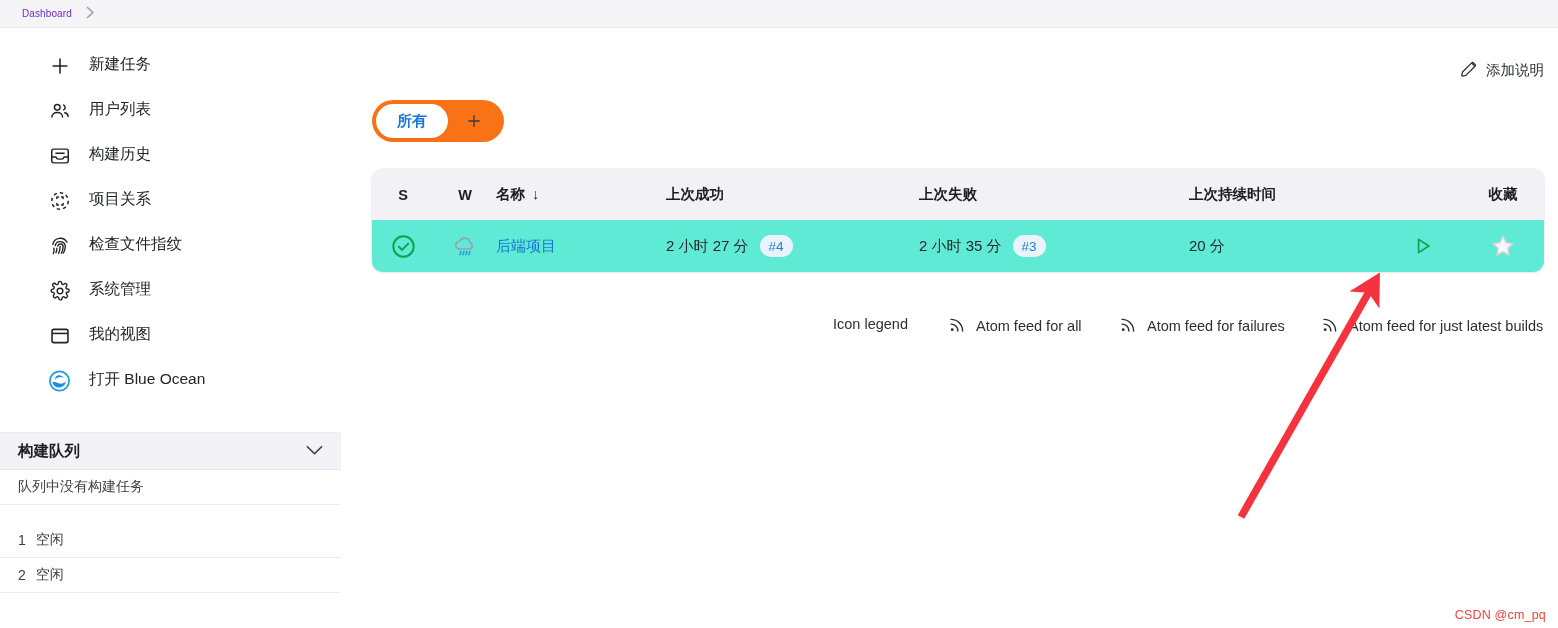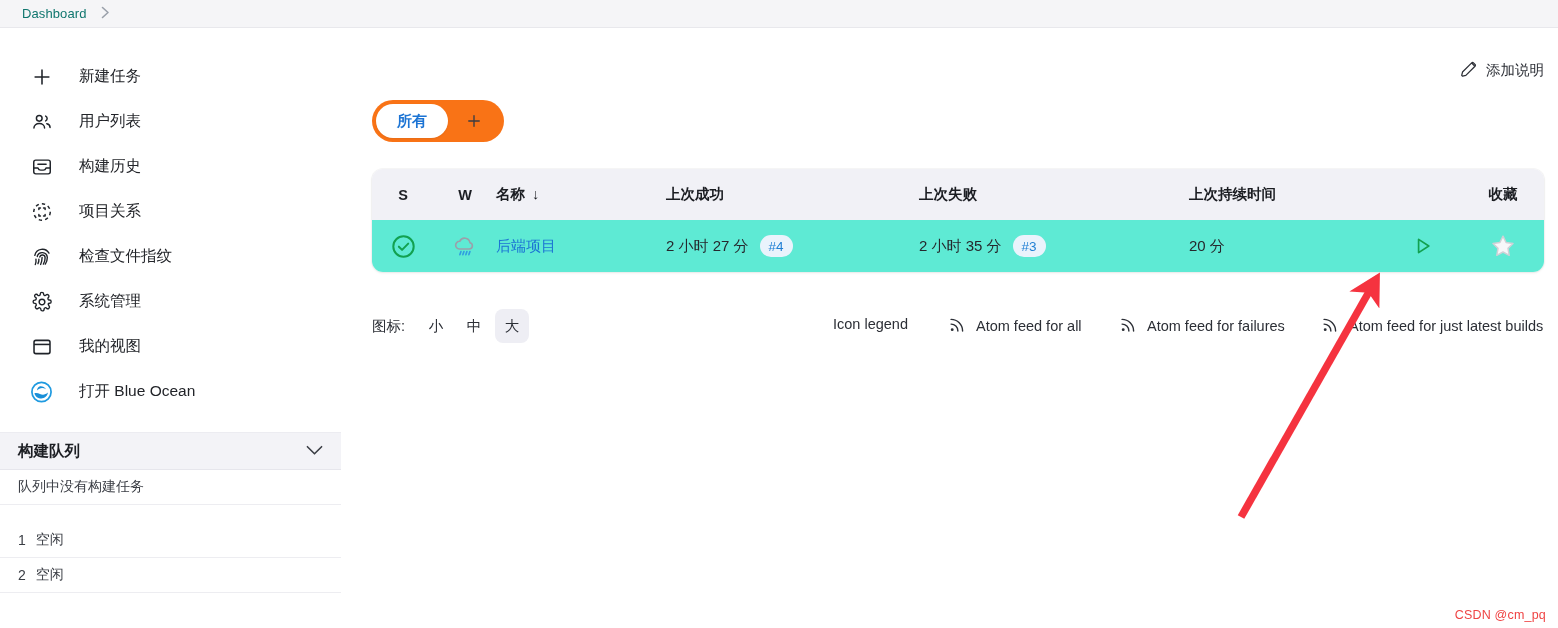--- a/index.html
+++ b/index.html
@@ -13,30 +13,30 @@
   #root { position: relative; width: 1558px; height: 628px; }
 
   
   .breadcrumb-bar {
     position: absolute; left: 0; top: 0; width: 1558px; height: 28px;
     background: #f5f5f7;
     border-bottom: 1px solid #e8e8ec;
     display: flex; align-items: center; padding-left: 22px; gap: 14px;
   }
   .breadcrumb-link {
-    font-size: 13px; color: #0f766e; letter-spacing: .1px;
+    font-size: 10px; color: #6d28d9; letter-spacing: .1px;
   }
   .breadcrumb-sep { color: #9aa0aa; font-size: 13px; }
 
   
   .sidebar { position: absolute; left: 0; top: 28px; width: 341px; height: 600px; }
   .nav-list { padding-top: 26px; }
   .nav-item {
-    display: flex; align-items: center; height: 45px;
-    padding-left: 30px; gap: 26px; cursor: pointer;
+    display: flex; height: 45px;
+    padding-left: 48px; gap: 18px; cursor: pointer;
   }
   .nav-item .label { font-size: 15.5px; color: #222429; white-space: nowrap; }
   .nav-icon { width: 23px; height: 23px; display: flex; align-items: center; justify-content: center; flex: 0 0 23px; }
   .nav-icon svg { display: block; }
 
   .panel-head {
     position: relative; height: 38px; background: #f3f3f7;
     display: flex; align-items: center; padding: 0 18px 0 18px;
     border-top: 1px solid #ececf1;
     border-bottom: 1px solid #e6e6ec;
@@ -355,26 +355,20 @@
                   <path d="M13 3.2l3.1 6.3 6.9 1-5 4.9 1.2 6.9-6.2-3.3-6.2 3.3 1.2-6.9-5-4.9 6.9-1z" stroke="#cfd1d6" stroke-width="1.5" fill="#f7f7f9" stroke-linejoin="round"></path>
                 </svg>
               </span>
             </td>
           </tr>
         </tbody>
       </table>
     </div>
 
     <div class="footer">
-      <div class="icon-size-group">
-        <span class="lbl">图标:</span>
-        <span class="size-btn">小</span>
-        <span class="size-btn">中</span>
-        <span class="size-btn active">大</span>
-      </div>
 
       <div class="legend-link lg1">
         <span>Icon legend</span>
       </div>
 
       <div class="legend-link lg2">
         <span>
           <svg width="17" height="17" viewBox="0 0 18 18" fill="none">
             <circle cx="3.4" cy="14.5" r="1.5" fill="#2c2f36"></circle>
             <path d="M2.2 8.6a7.2 7.2 0 0 1 7.2 7.2" stroke="#2c2f36" stroke-width="1.5" stroke-linecap="round"></path>

